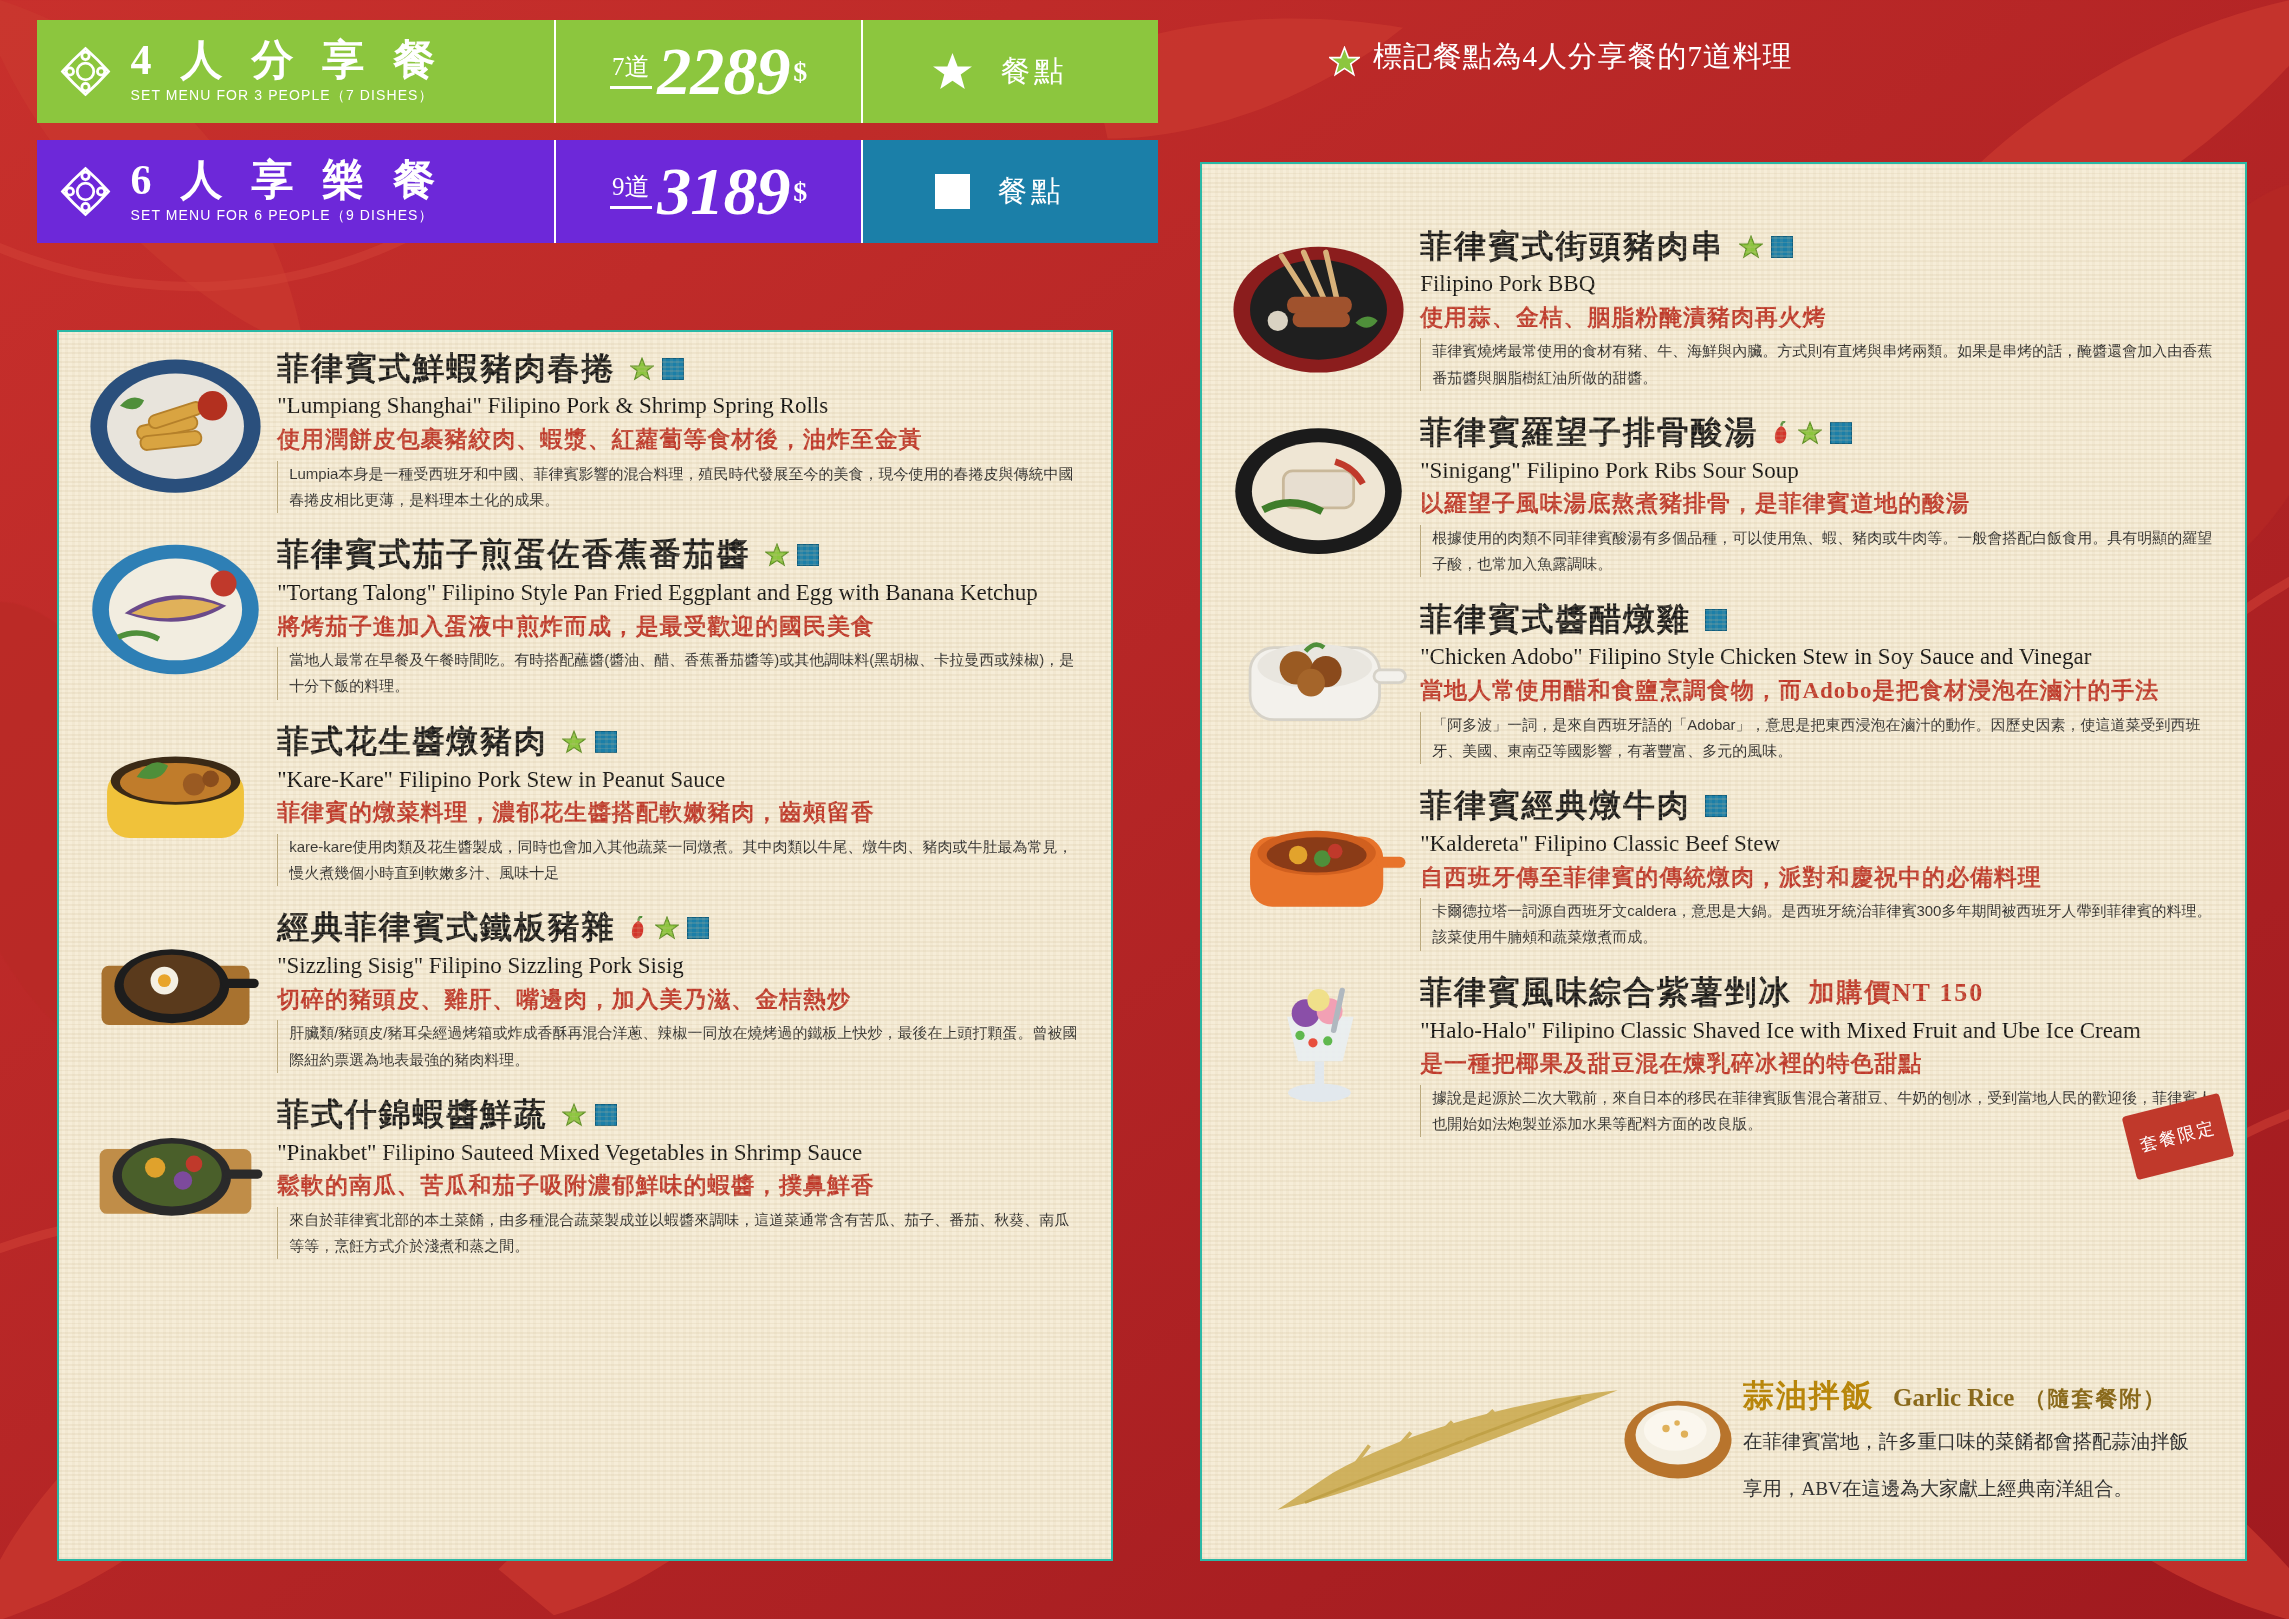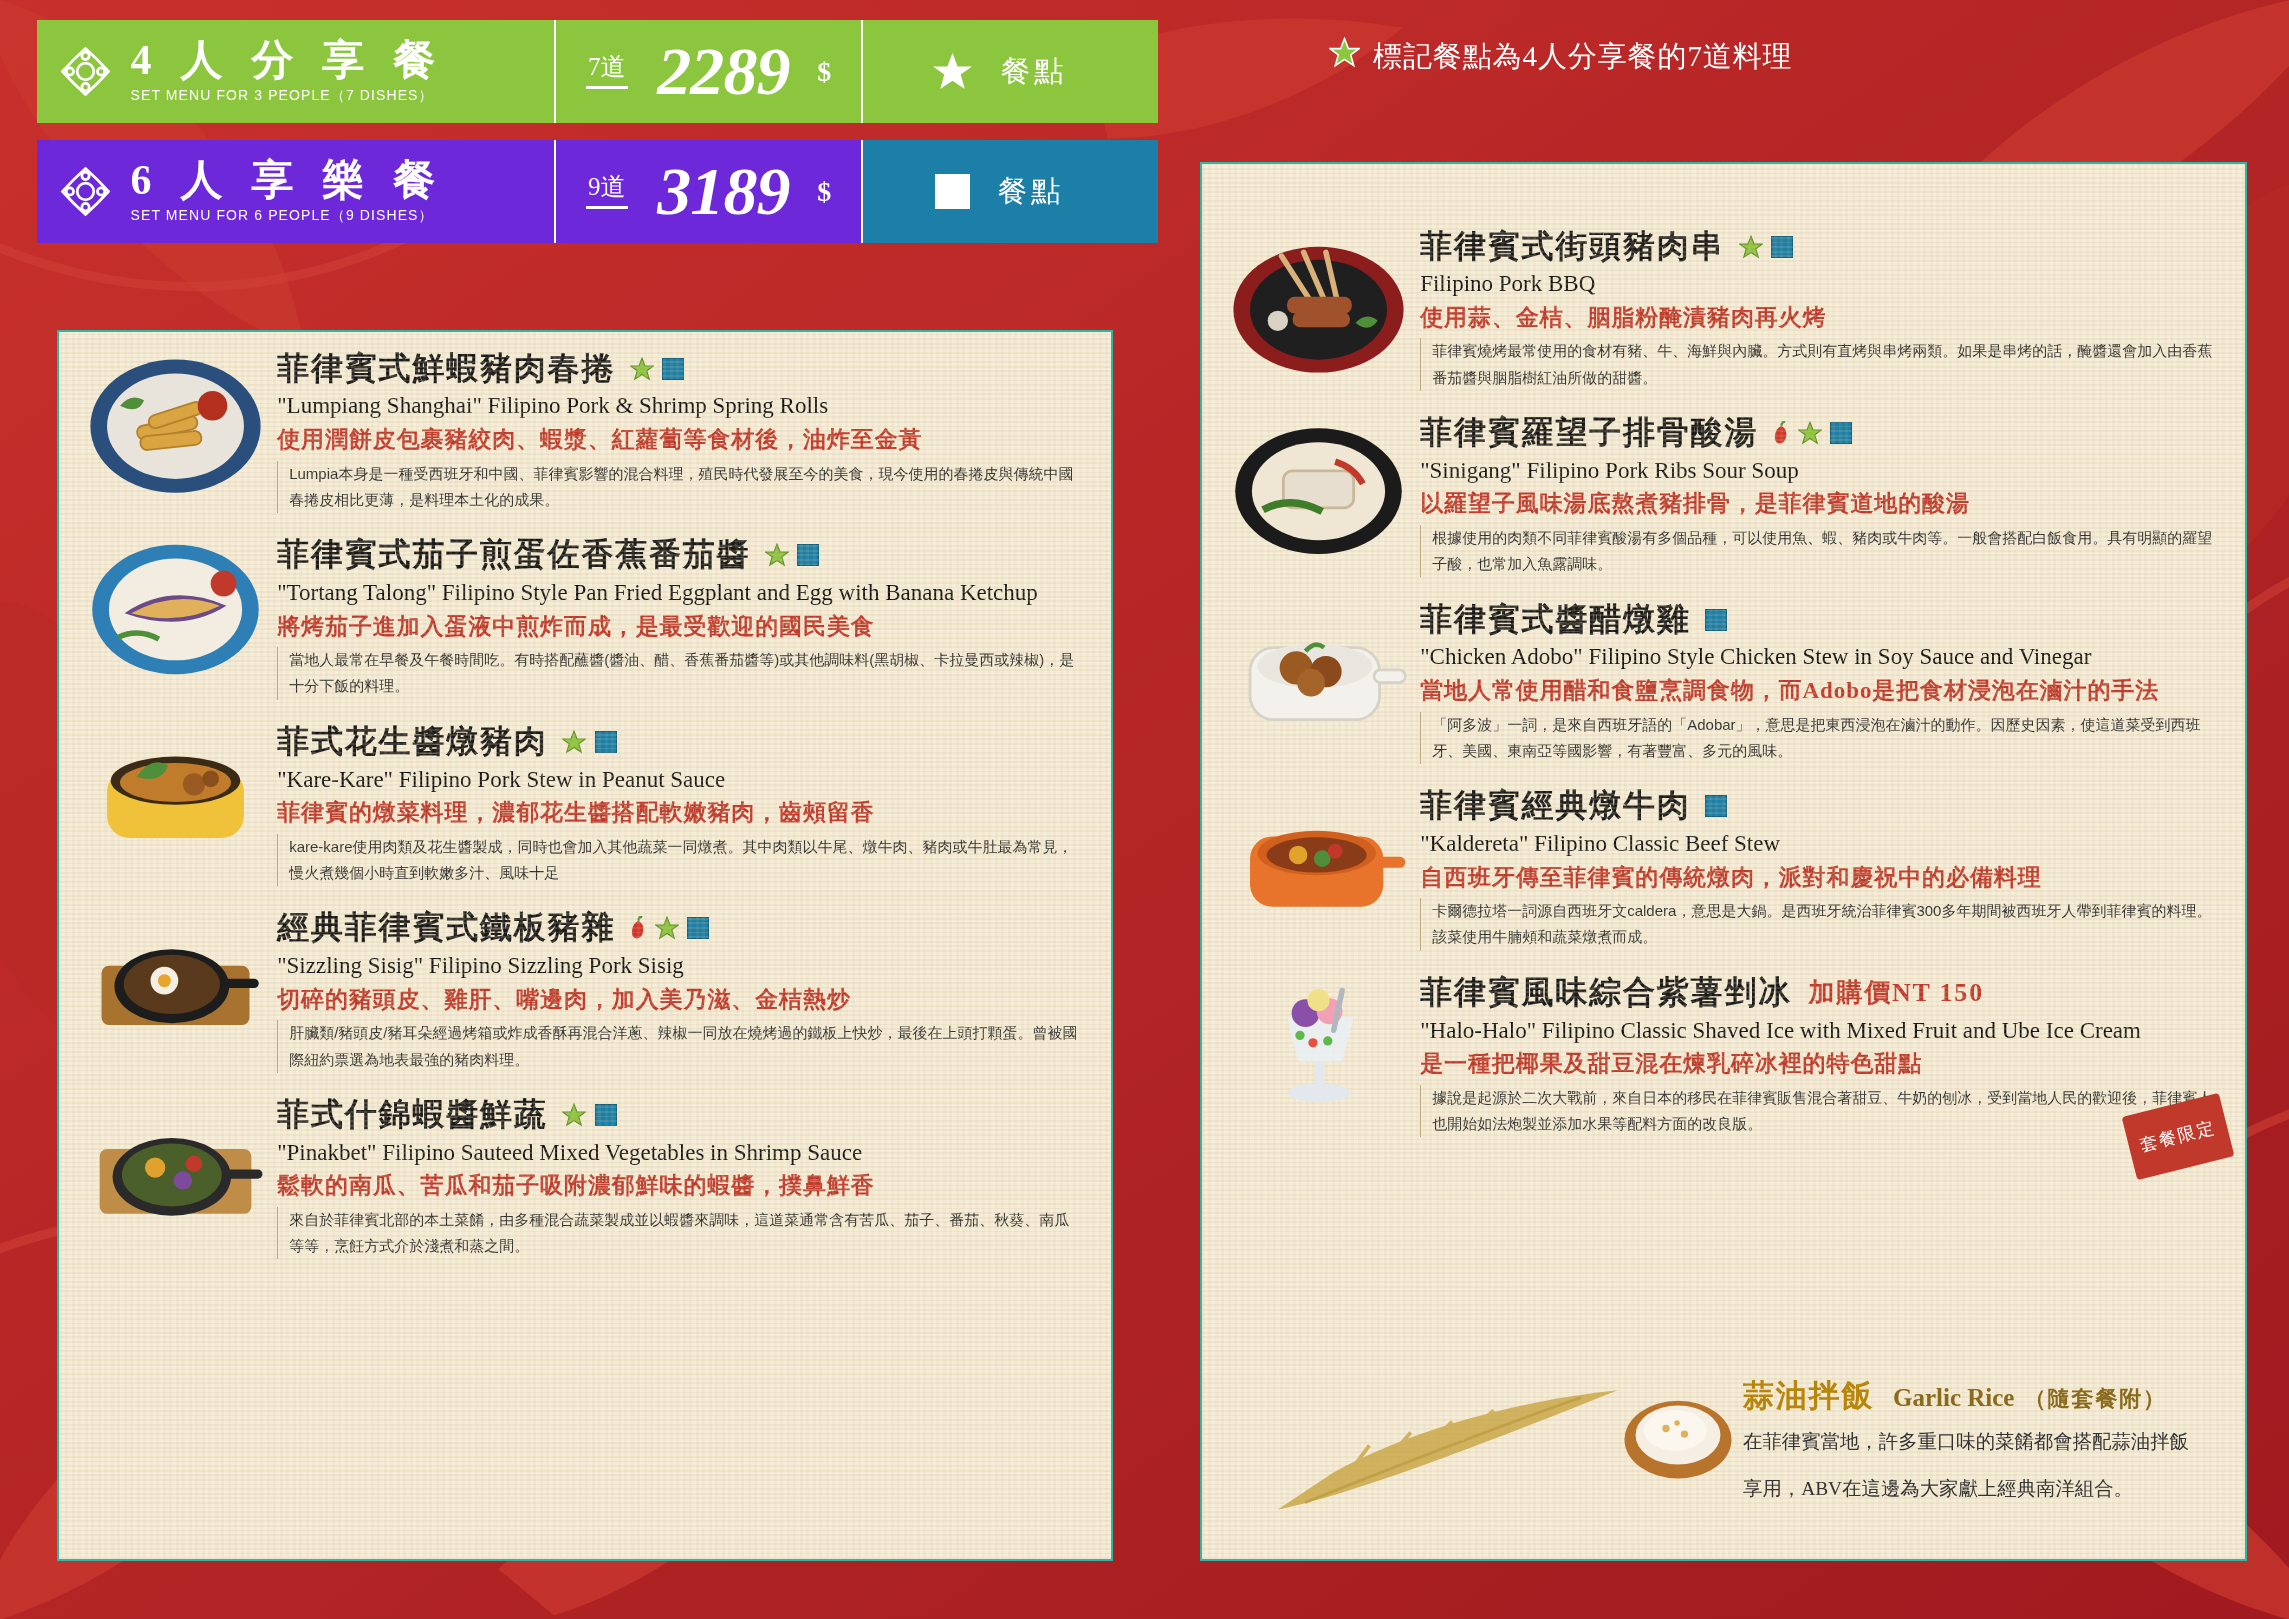--- a/index.html
+++ b/index.html
@@ -14,38 +14,38 @@
   .bg-leaves{position:absolute;inset:0;overflow:hidden;}
   .bg-leaves svg{position:absolute;}
   
   .header{position:absolute;left:37px;top:20px;width:1121px;}
   .set-row{display:flex;align-items:stretch;height:103px;margin-bottom:17px;}
   .set-row .left{display:flex;align-items:center;padding:0 9.2px 0 20px;width:517px;box-sizing:border-box;}
   .flower{width:57px;height:57px;flex:0 0 57px;margin-right:16.6px;position:relative;}
   .set-title{color:#fff;}
   .set-title .cn{font-family:"Liberation Serif",serif;font-size:42px;letter-spacing:9.2px;font-weight:bold;line-height:1.05;}
   .set-title .en{font-size:14px;letter-spacing:1.1px;margin-top:4.6px;}
-  .price-box{display:flex;align-items:center;justify-content:center;width:305px;color:#fff;position:relative;gap:24px;}
+  .price-box{display:flex;align-items:center;justify-content:center;width:305px;color:#fff;position:relative;}
   .dishes{font-family:"Liberation Serif",serif;font-size:25px;line-height:1;text-align:center;margin-right:5.5px;}
   .dishes .bar{display:block;width:42px;height:2.8px;background:#fff;margin:6.5px auto 0;}
   .price{font-family:"Liberation Serif",serif;font-style:italic;font-weight:bold;font-size:68px;letter-spacing:-0.9px;}
   .cur{font-family:"Liberation Serif",serif;font-size:28px;font-weight:bold;margin-left:3.7px;}
   .mark-box{display:flex;align-items:center;justify-content:center;gap:28px;width:auto;flex:1;color:#fff;padding-right:22px;}
   .mark-box .lbl{font-family:"Liberation Serif",serif;font-size:29.5px;letter-spacing:3.7px;}
   .row-green .left,.row-green .price-box{background:#8cc63e;}
   .row-green .mark-box{background:#8cc63e;}
   .row-green .price-box{border-left:2.8px solid #fff;border-right:2.8px solid #fff;}
   .row-blue .left,.row-blue .price-box{background:#6d28d9;}
   .row-blue .mark-box{background:#1b7fa8;}
   .row-blue .price-box{border-left:2.8px solid #fff;border-right:2.8px solid #fff;}
   .star{width:41px;height:41px;}
   .sq{width:35px;height:35px;background:#fff;}
   
   .legend{position:absolute;left:1329px;top:37px;color:#fff;}
-  .legend .lrow{display:flex;align-items:flex-start;margin-bottom:13px;}
+  .legend .lrow{display:flex;align-items:flex-end;margin-bottom:13px;}
   .legend .lrow .gl{margin-right:13px;display:flex;align-items:center;}
   .legend .txt{font-family:"Liberation Serif",serif;font-size:29px;letter-spacing:0.9px;}
   
   .panel{position:absolute;background:#f6edd8;border:2.8px solid #2bb8a6;box-shadow:0 0 0 5.5px rgba(255,255,255,0.0);}
   #panel-left{left:57px;top:330px;width:1052px;height:1227px;}
   #panel-right{left:1200px;top:162px;width:1043px;height:1395px;}
   .panel::before{content:"";position:absolute;left:-13px;top:13px;width:100%;height:100%;border:2.8px solid #2bb8a6;z-index:-1;}
   .grain{position:absolute;inset:0;background:
      repeating-linear-gradient(0deg, rgba(205,186,148,0.18) 0 1.8px, rgba(255,255,255,0) 1.8px 4.6px),
      repeating-linear-gradient(90deg, rgba(205,186,148,0.10) 0 2.8px, rgba(255,255,255,0) 2.8px 6.5px);

